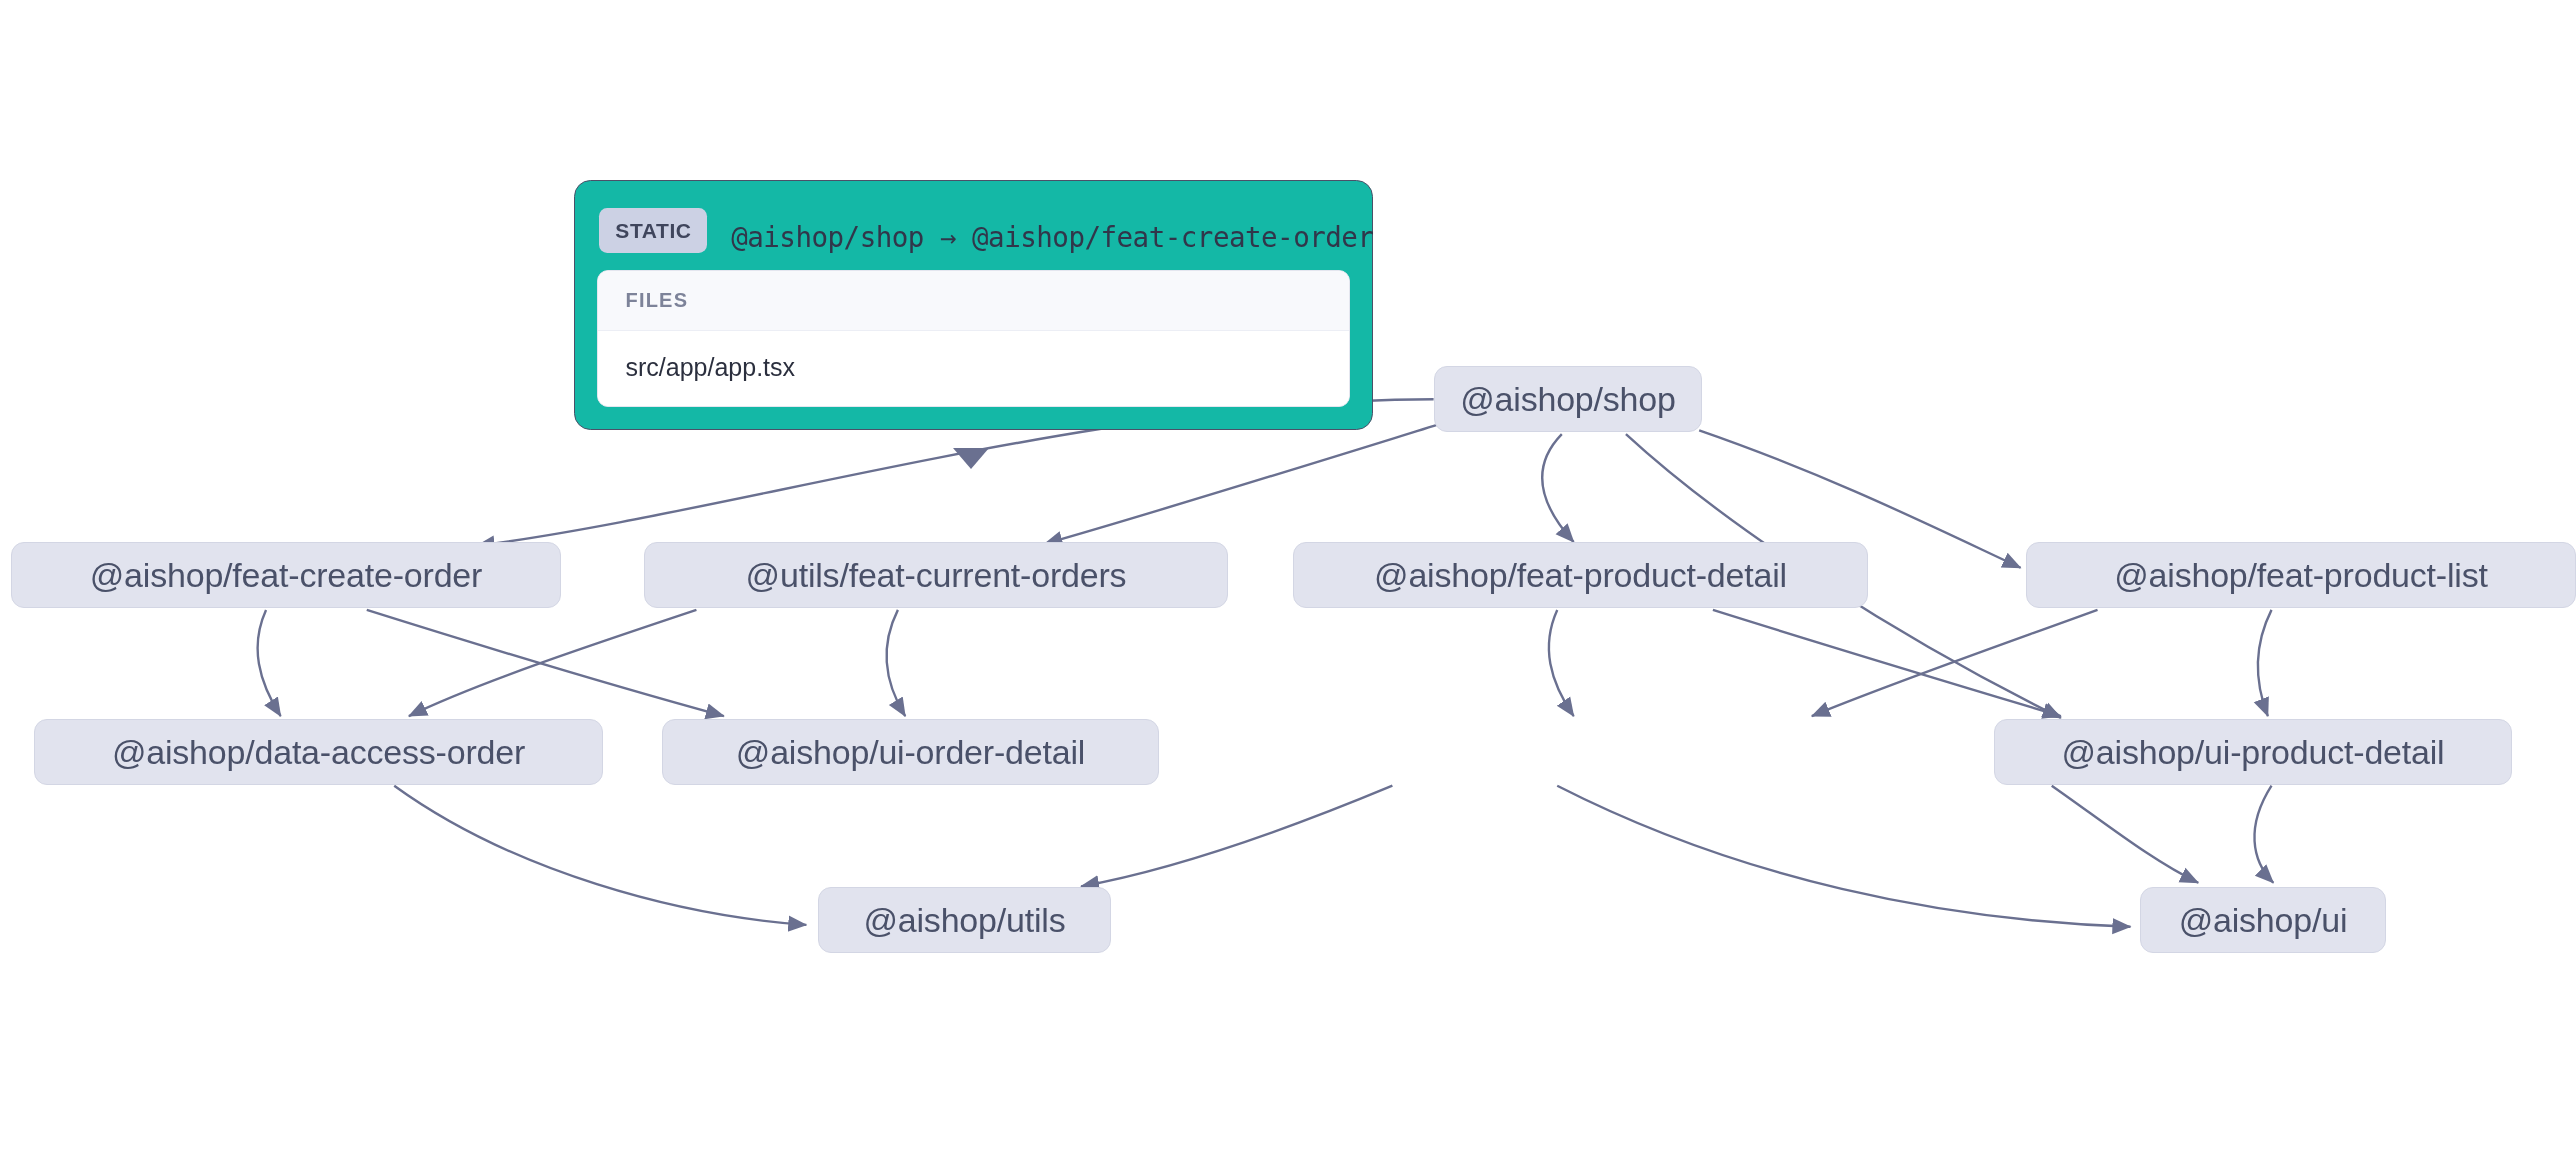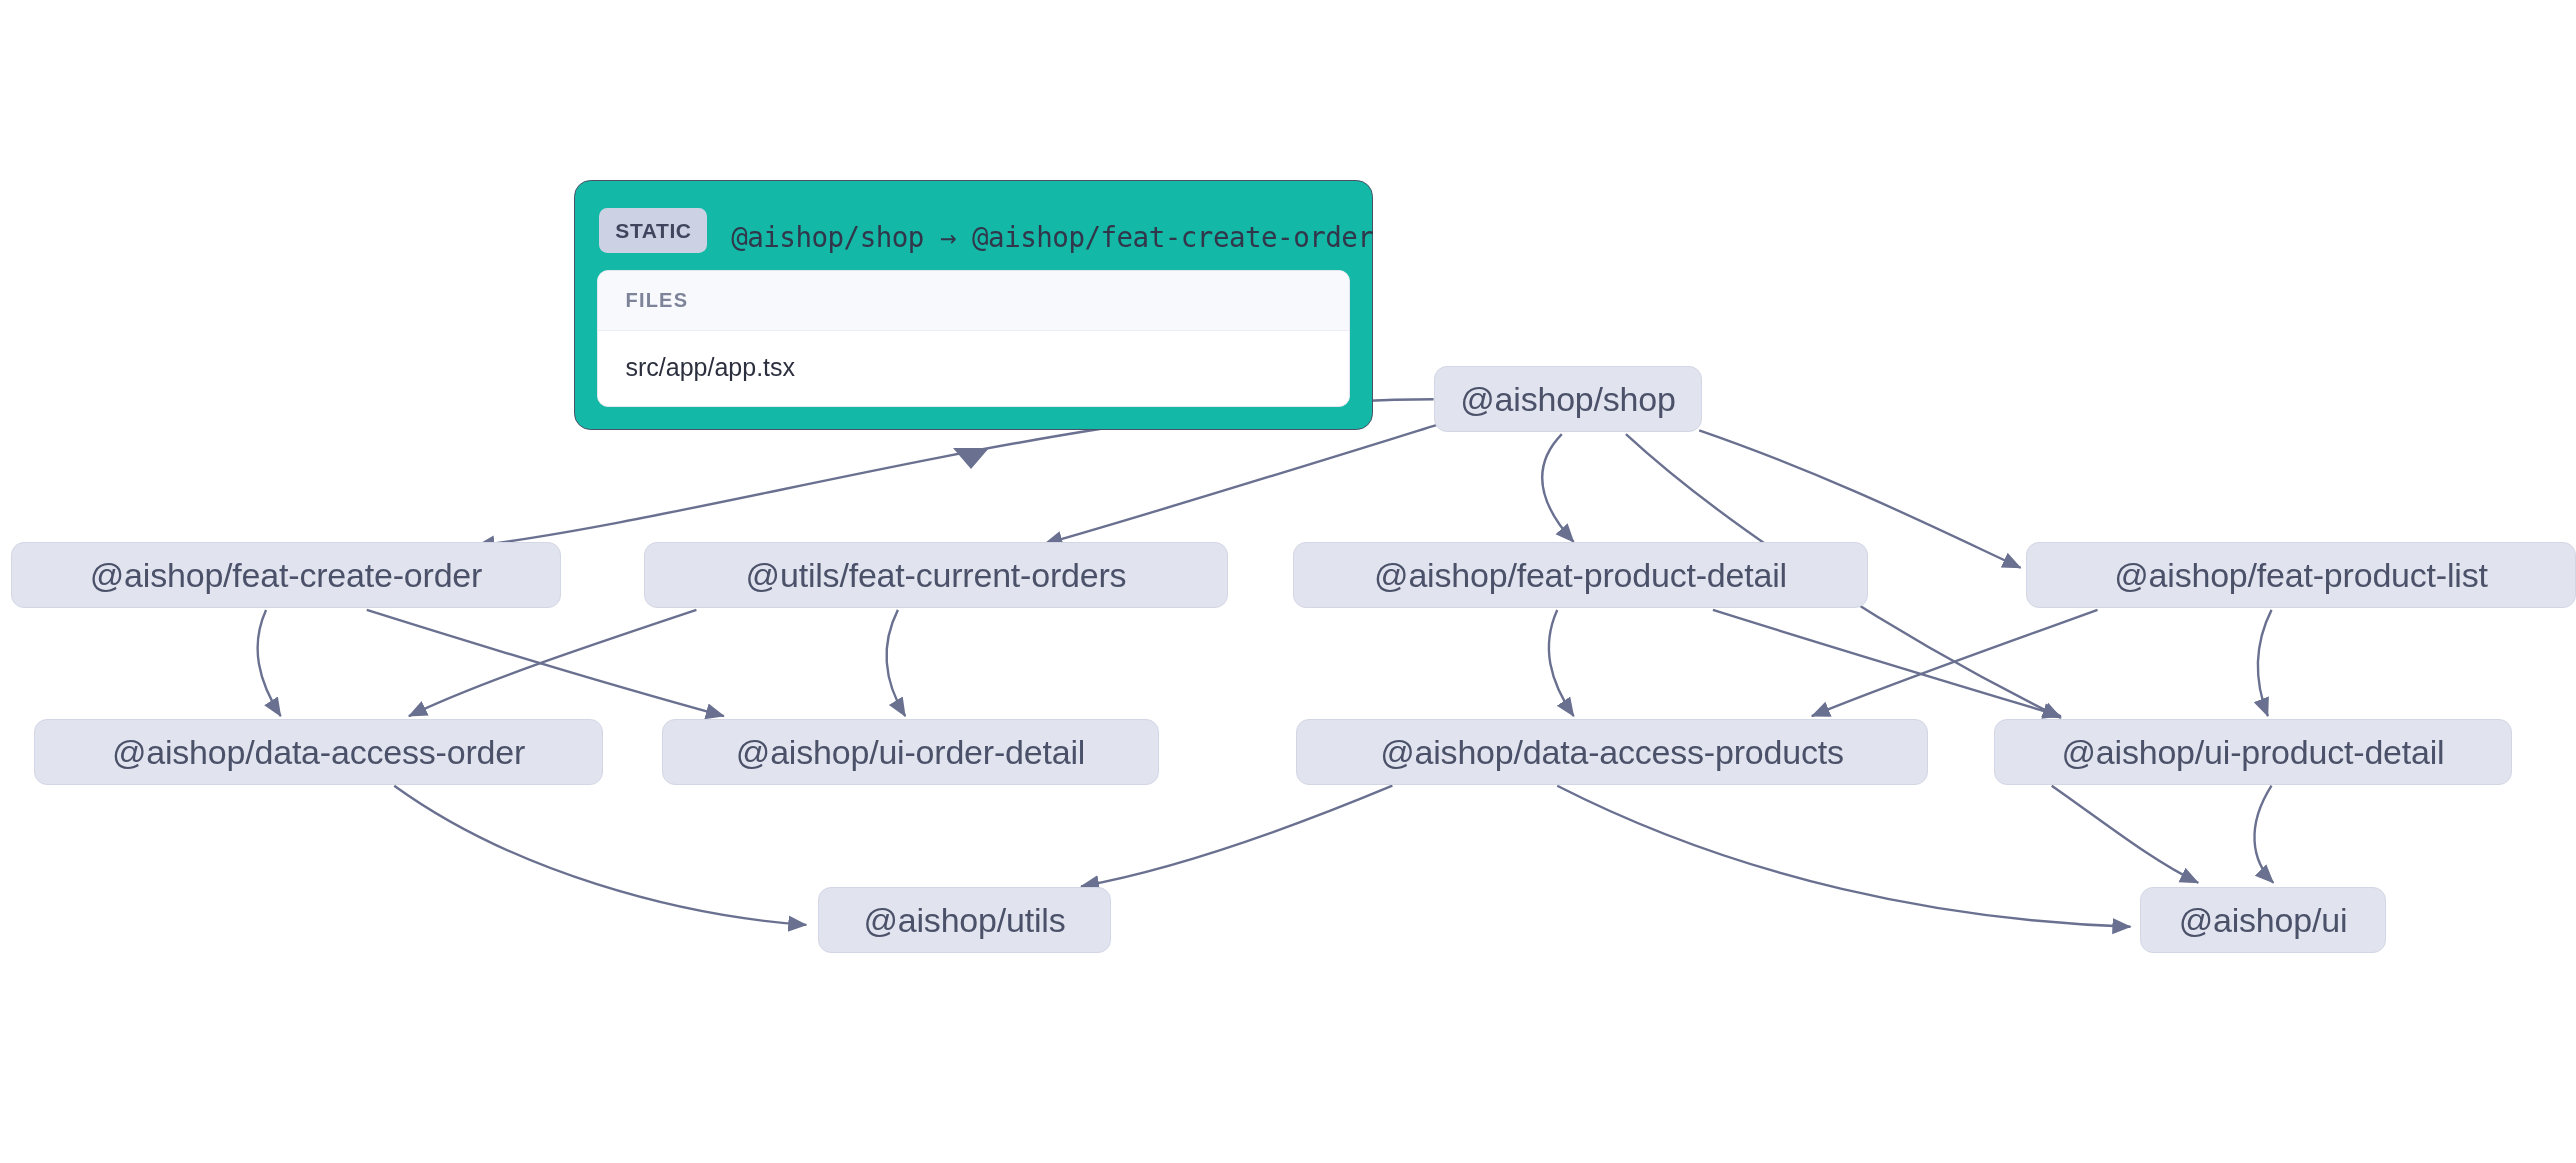--- a/index.html
+++ b/index.html
@@ -190,23 +190,20 @@
   </div>
 
   <div class="node" style="left:34px; top:719px; width:569px; height:66px;">
     <span>@aishop/data-access-order</span>
   </div>
 
   <div class="node" style="left:662px; top:719px; width:497px; height:66px;">
     <span>@aishop/ui-order-detail</span>
   </div>
 
-  <div class="node" style="left:1296px; top:719px; width:632px; height:66px;">
-    <span>@aishop/data-access-products</span>
-  </div>
 
   <div class="node" style="left:1994px; top:719px; width:518px; height:66px;">
     <span>@aishop/ui-product-detail</span>
   </div>
 
   <div class="node" style="left:818px; top:887px; width:293px; height:66px;">
     <span>@aishop/utils</span>
   </div>
 
   <div class="node" style="left:2140px; top:887px; width:246px; height:66px;">

